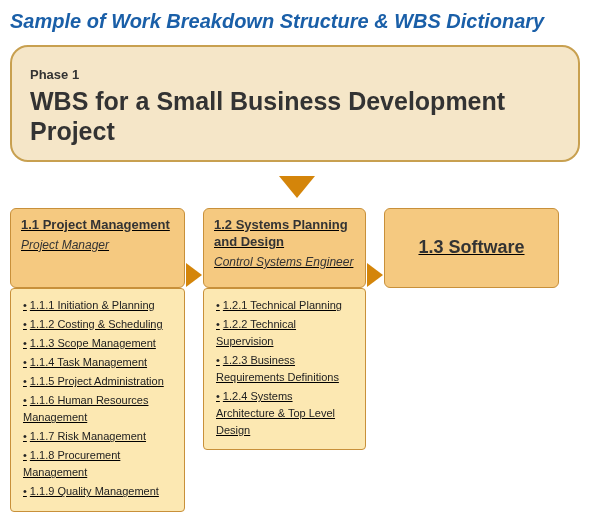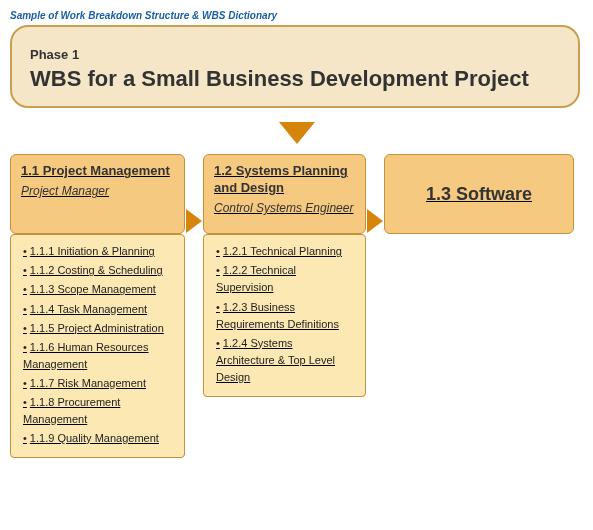--- a/index.html
+++ b/index.html
@@ -5,45 +5,45 @@
     * { box-sizing: border-box; margin: 0; padding: 0; }
     body {
       font-family: Arial, sans-serif;
       background: #fff;
       width: 593px;
       min-height: 530px;
       padding: 10px;
     }
 
     .page-title {
-      font-size: 10px;
+      font-size: 20px;
       font-weight: bold;
       color: #1a5fa8;
-      margin-bottom: 4px;
+      margin-bottom: 12px;
       font-style: italic;
     }
 
     .phase-box {
       background: #f5e6c8;
       border: 2px solid #c8a050;
       border-radius: 18px;
       padding: 20px 18px 14px 18px;
       margin-bottom: 14px;
       width: 570px;
     }
 
     .phase-label {
       font-size: 13px;
       font-weight: bold;
       color: #333;
       margin-bottom: 4px;
     }
 
     .phase-title {
-      font-size: 22px;
+      font-size: 25px;
       font-weight: bold;
       color: #333;
       line-height: 1.2;
     }
 
     
     .arrow-down {
       width: 0;
       height: 0;
       border-left: 18px solid transparent;
@@ -187,19 +187,19 @@
         <li>1.2.3 Business Requirements Definitions</li>
         <li>1.2.4 Systems Architecture &amp; Top Level Design</li>
       </ul>
     </div>
   </div>
 
   <div class="arrow-col">
     <div class="arrow-col-inner"></div>
   </div>
 
-  <div class="col-inner" style="width:190px; flex-shrink:0;">
+  <div class="col-inner" style="width:175px; flex-shrink:0;">
     <div class="col-header" style="background:#f5c980; min-height:80px; display:flex; align-items:center; justify-content:center;">
       <div class="col-header-title" style="font-size:18px; font-weight:bold; text-align:center;">1.3 Software</div>
     </div>
   </div>
 
 </div>
 
 </body></html>

